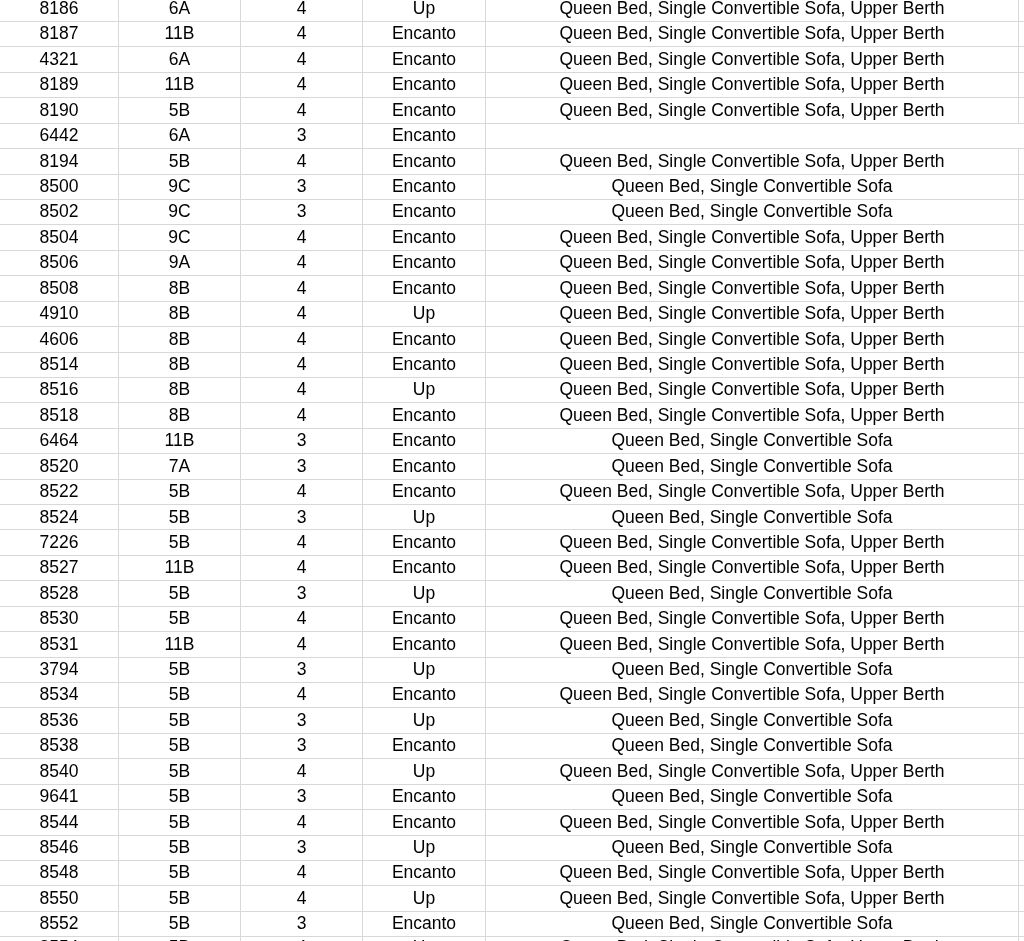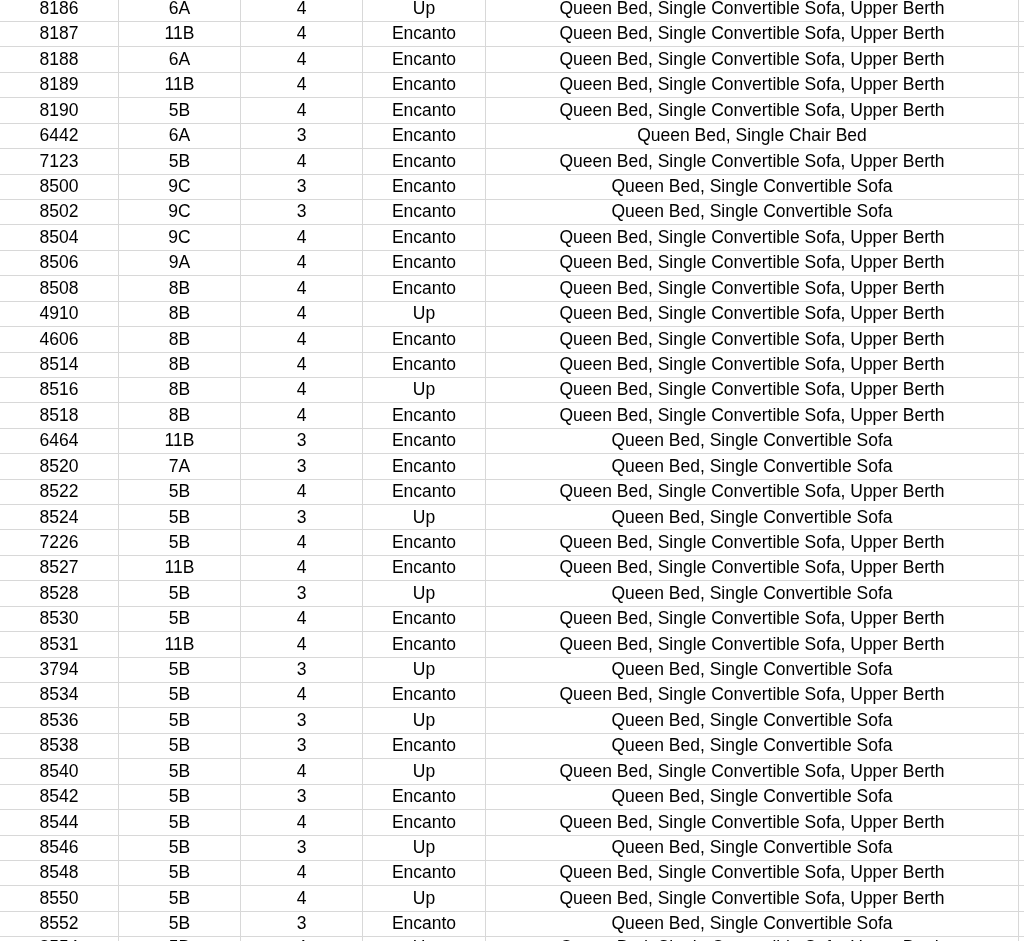--- a/index.html
+++ b/index.html
@@ -66,21 +66,21 @@
   </div>
     <div class="row">
     <div class="cell c-cabin">8187</div>
     <div class="cell c-category">11B</div>
     <div class="cell c-capacity">4</div>
     <div class="cell c-show">Encanto</div>
     <div class="cell c-beds">Queen Bed, Single Convertible Sofa, Upper Berth</div>
     <div class="cell c-edge"></div>
   </div>
     <div class="row">
-    <div class="cell c-cabin">8188</div>
+    <div class="cell c-cabin">4321</div>
     <div class="cell c-category">6A</div>
     <div class="cell c-capacity">4</div>
     <div class="cell c-show">Encanto</div>
     <div class="cell c-beds">Queen Bed, Single Convertible Sofa, Upper Berth</div>
     <div class="cell c-edge"></div>
   </div>
     <div class="row">
     <div class="cell c-cabin">8189</div>
     <div class="cell c-category">11B</div>
     <div class="cell c-capacity">4</div>
@@ -94,25 +94,24 @@
     <div class="cell c-capacity">4</div>
     <div class="cell c-show">Encanto</div>
     <div class="cell c-beds">Queen Bed, Single Convertible Sofa, Upper Berth</div>
     <div class="cell c-edge"></div>
   </div>
     <div class="row">
     <div class="cell c-cabin">6442</div>
     <div class="cell c-category">6A</div>
     <div class="cell c-capacity">3</div>
     <div class="cell c-show">Encanto</div>
-    <div class="cell c-beds">Queen Bed, Single Chair Bed</div>
-    <div class="cell c-edge"></div>
-  </div>
-    <div class="row">
-    <div class="cell c-cabin">7123</div>
+    <div class="cell c-edge"></div>
+  </div>
+    <div class="row">
+    <div class="cell c-cabin">8194</div>
     <div class="cell c-category">5B</div>
     <div class="cell c-capacity">4</div>
     <div class="cell c-show">Encanto</div>
     <div class="cell c-beds">Queen Bed, Single Convertible Sofa, Upper Berth</div>
     <div class="cell c-edge"></div>
   </div>
     <div class="row">
     <div class="cell c-cabin">8500</div>
     <div class="cell c-category">9C</div>
     <div class="cell c-capacity">3</div>
@@ -298,21 +297,21 @@
   </div>
     <div class="row">
     <div class="cell c-cabin">8540</div>
     <div class="cell c-category">5B</div>
     <div class="cell c-capacity">4</div>
     <div class="cell c-show">Up</div>
     <div class="cell c-beds">Queen Bed, Single Convertible Sofa, Upper Berth</div>
     <div class="cell c-edge"></div>
   </div>
     <div class="row">
-    <div class="cell c-cabin">8542</div>
+    <div class="cell c-cabin">9641</div>
     <div class="cell c-category">5B</div>
     <div class="cell c-capacity">3</div>
     <div class="cell c-show">Encanto</div>
     <div class="cell c-beds">Queen Bed, Single Convertible Sofa</div>
     <div class="cell c-edge"></div>
   </div>
     <div class="row">
     <div class="cell c-cabin">8544</div>
     <div class="cell c-category">5B</div>
     <div class="cell c-capacity">4</div>

